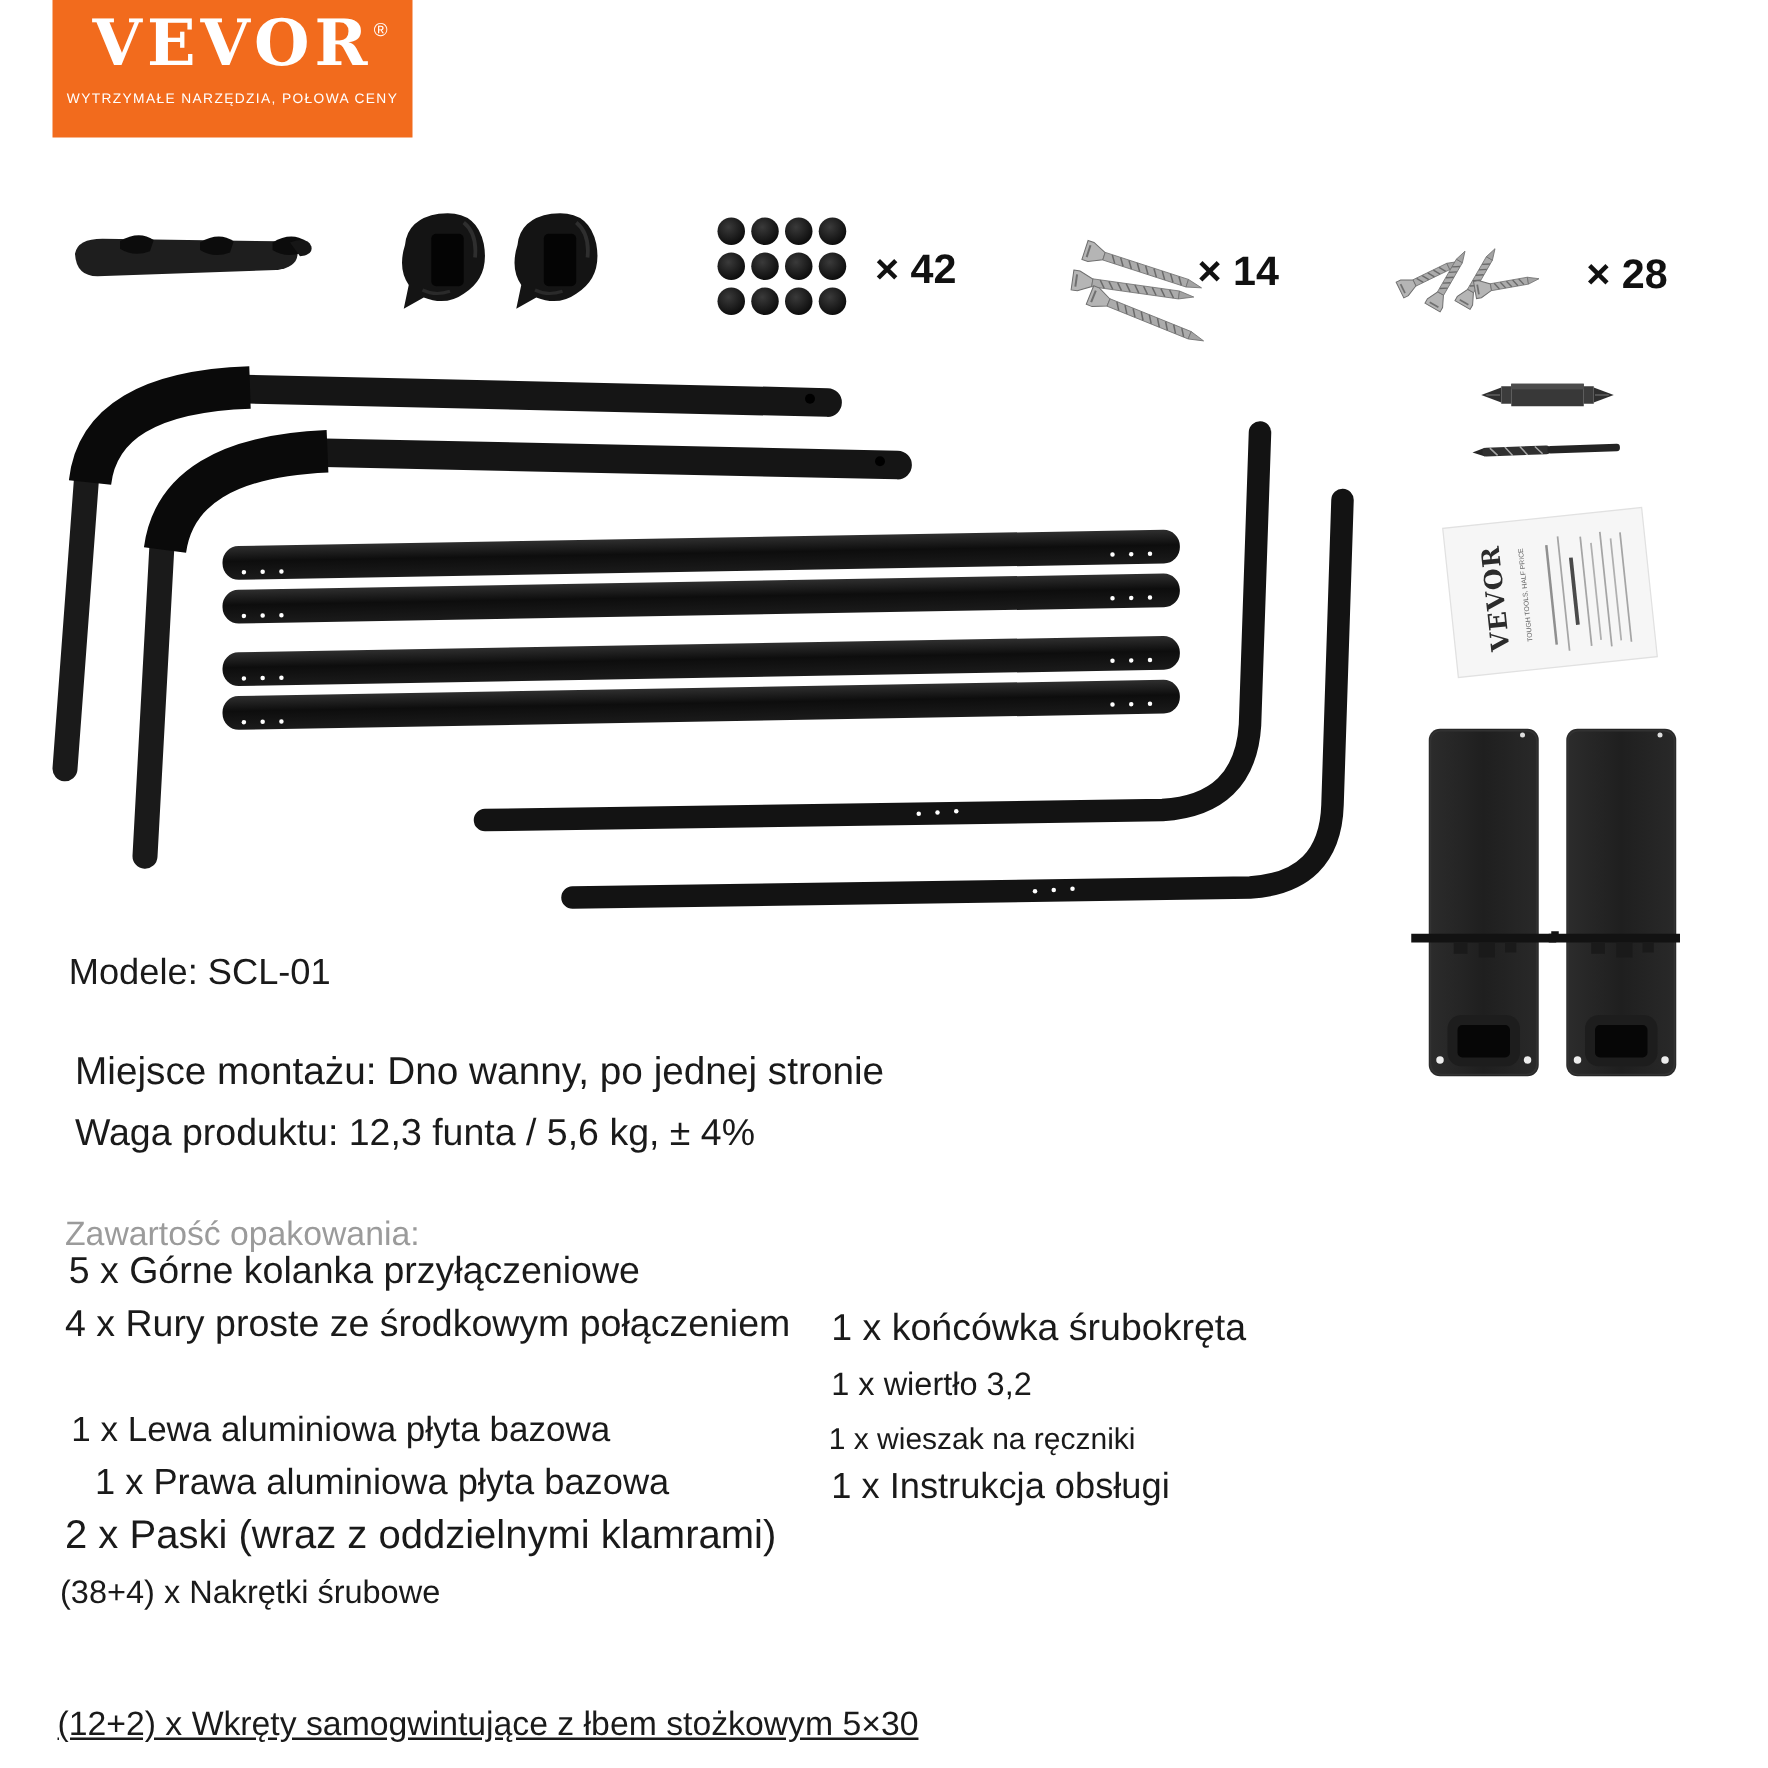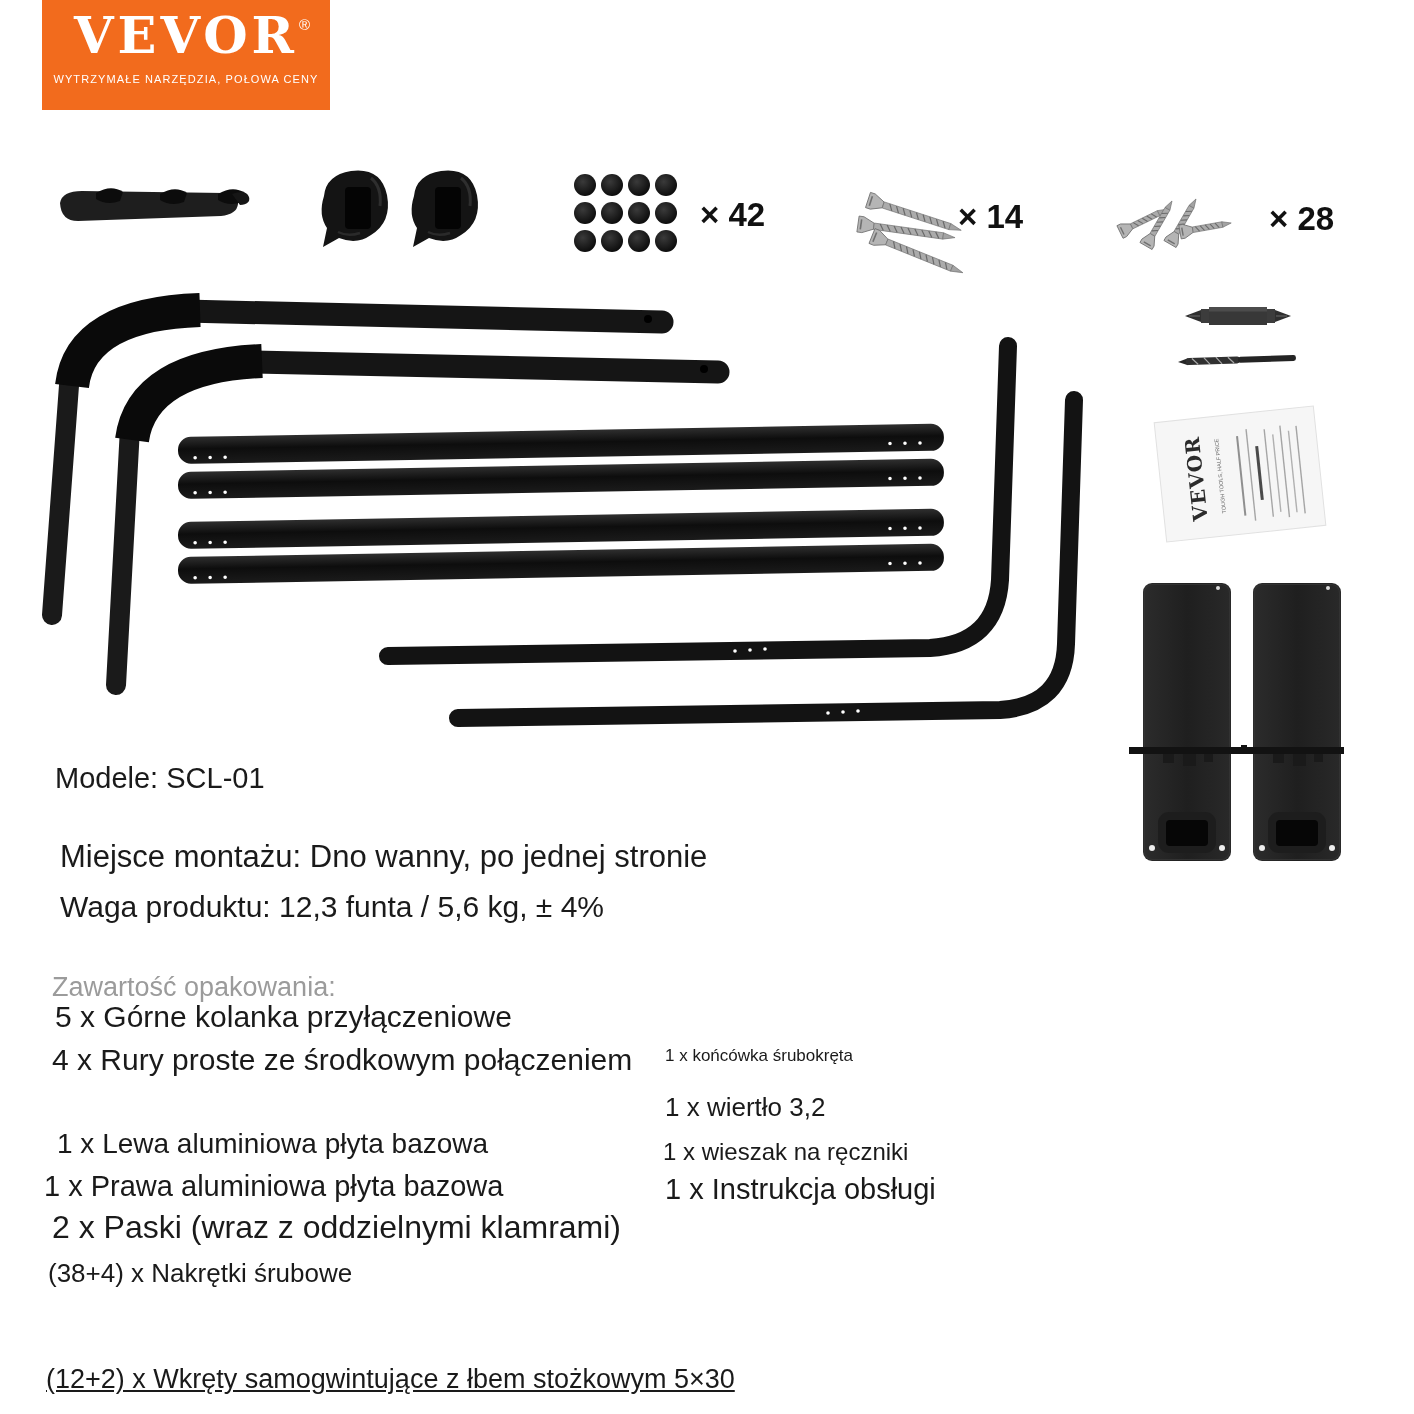--- a/index.html
+++ b/index.html
@@ -229,23 +229,23 @@
   <div class="count" style="left:1222px;top:200px;margin-left:47px;">× 28</div>
 
   <div class="txt" style="left:55px;top:762px;font-size:29px;">Modele: SCL-01</div>
   <div class="txt" style="left:60px;top:820px;font-size:31px;margin-top:19px;">Miejsce montażu: Dno wanny, po jednej stronie</div>
   <div class="txt" style="left:60px;top:890px;font-size:30px;">Waga produktu: 12,3 funta / 5,6 kg, ± 4%</div>
   <div class="txt muted" style="left:52px;top:972px;font-size:27px;">Zawartość opakowania:</div>
 
   <div class="txt" style="left:55px;top:1000px;font-size:30px;">5 x Górne kolanka przyłączeniowe</div>
   <div class="txt" style="left:52px;top:1043px;font-size:30px;">4 x Rury proste ze środkowym połączeniem</div>
   <div class="txt" style="left:57px;top:1128px;font-size:28px;">1 x Lewa aluminiowa płyta bazowa</div>
-  <div class="txt" style="left:44px;top:1170px;font-size:29px;">1 x Prawa aluminiowa płyta bazowa</div>
+  <div class="txt" style="left:76px;top:1170px;font-size:29px;">1 x Prawa aluminiowa płyta bazowa</div>
   <div class="txt" style="left:52px;top:1209px;font-size:32px;">2 x Paski (wraz z oddzielnymi klamrami)</div>
   <div class="txt" style="left:48px;top:1258px;font-size:26px;">(38+4) x Nakrętki śrubowe</div>
   <div class="txt" style="left:46px;top:1364px;font-size:27px;text-decoration:underline;">(12+2) x Wkręty samogwintujące z łbem stożkowym 5×30</div>
 
-  <div class="txt" style="left:665px;top:1046px;font-size:17px;">1 x końcówka śrubokręta</div>
+  <div class="txt" style="left:665px;top:1046px;font-size:30px;">1 x końcówka śrubokręta</div>
   <div class="txt" style="left:665px;top:1092px;font-size:26px;">1 x wiertło 3,2</div>
   <div class="txt" style="left:663px;top:1138px;font-size:24px;">1 x wieszak na ręczniki</div>
   <div class="txt" style="left:665px;top:1173px;font-size:29px;">1 x Instrukcja obsługi</div>
 
 </div>
 
 </body></html>

